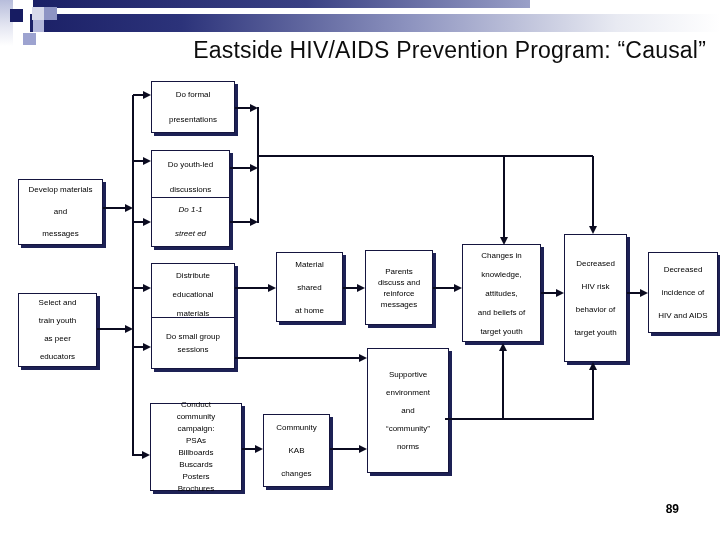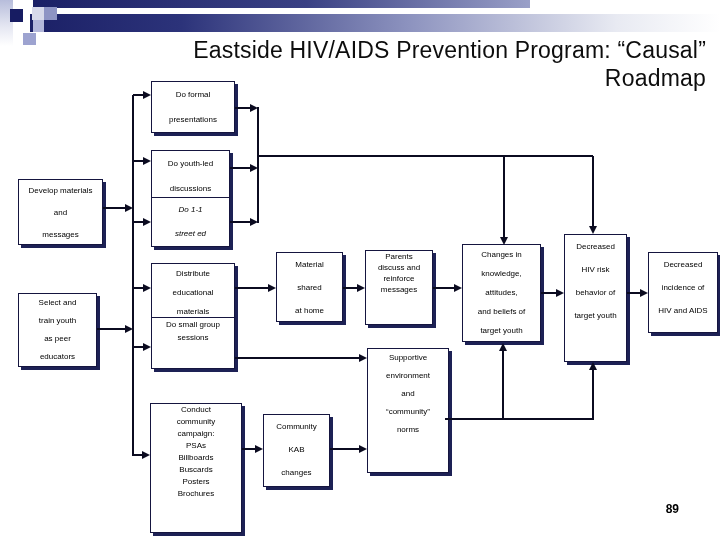--- a/index.html
+++ b/index.html
@@ -20,21 +20,21 @@
   .sq3{left:44px;top:7px;width:13px;height:13px;background:#8e94c4;}
   .sq4{left:33px;top:20px;width:11px;height:12px;background:#b3b7da;}
   .sq5{left:23px;top:33px;width:13px;height:12px;background:#9da3d0;}
   
   .title{position:absolute;left:60px;right:14px;top:36px;text-align:right;
     font-size:23px;line-height:28px;color:#0d0d0d;letter-spacing:0.2px;}
   
   .pagenum{position:absolute;top:502px;right:41px;font-size:12px;font-weight:bold;color:#000;}
   
   .box{position:absolute;background:#ffffff;border:1px solid #15153f;
-    box-shadow:3px 3px 0 #1d2155;display:flex;align-items:flex-start;justify-content:center;
+    box-shadow:3px 3px 0 #1d2155;display:flex;align-items:center;justify-content:center;
     text-align:center;font-size:8px;color:#000;box-sizing:border-box;}
   .box span{white-space:pre-line;display:block;}
   
   .hline,.vline{position:absolute;background:#0b0b20;}
   .hline{height:2px;}
   .vline{width:2px;}
   .ar{position:absolute;width:0;height:0;}
   .ar.r{border-top:4px solid transparent;border-bottom:4px solid transparent;border-left:8px solid #0b0b20;}
   .ar.d{border-left:4px solid transparent;border-right:4px solid transparent;border-top:8px solid #0b0b20;}
   .ar.u{border-left:4px solid transparent;border-right:4px solid transparent;border-bottom:8px solid #0b0b20;}
@@ -46,21 +46,20 @@
 <div class="bar-top"></div>
 <div class="bar-main"></div>
 <div class="sq sq1"></div>
 <div class="sq sq2"></div>
 <div class="sq sq3"></div>
 <div class="sq sq4"></div>
 <div class="sq sq5"></div>
 
 <div class="title">
   <div>Eastside HIV/AIDS Prevention Program: “Causal”</div>
-  <div>Roadmap</div>
 </div>
 
 <div class="pagenum">89</div>
 
 <div class="box" style="left:18px;top:179px;width:85px;height:66px;line-height:22px;">
   <span>Develop materials
 and
 messages</span>
 </div>
 <div class="box" style="left:18px;top:293px;width:79px;height:74px;line-height:18px;">
@@ -83,21 +82,21 @@
 </div>
 <div class="box" style="left:151px;top:263px;width:84px;height:62px;line-height:19px;">
   <span>Distribute
 educational
 materials</span>
 </div>
 <div class="box" style="left:151px;top:317px;width:84px;height:52px;line-height:13px;">
   <span>Do small group
 sessions</span>
 </div>
-<div class="box" style="left:150px;top:403px;width:92px;height:130px;line-height:12px;">
+<div class="box" style="left:150px;top:403px;width:92px;height:88px;line-height:12px;">
   <span>Conduct
 community
 campaign:
 PSAs
 Billboards
 Buscards
 Posters
 Brochures</span>
 </div>
 <div class="box" style="left:276px;top:252px;width:67px;height:70px;line-height:23px;">

